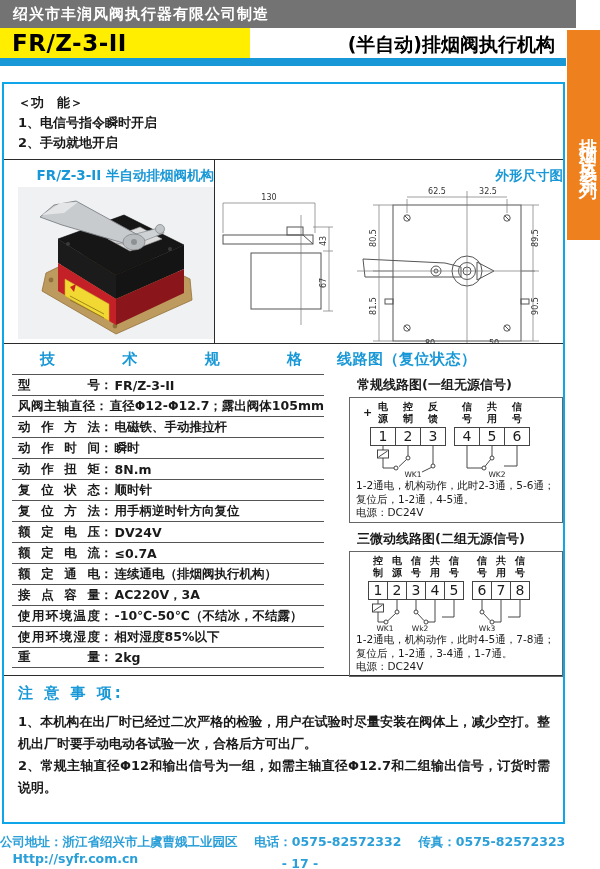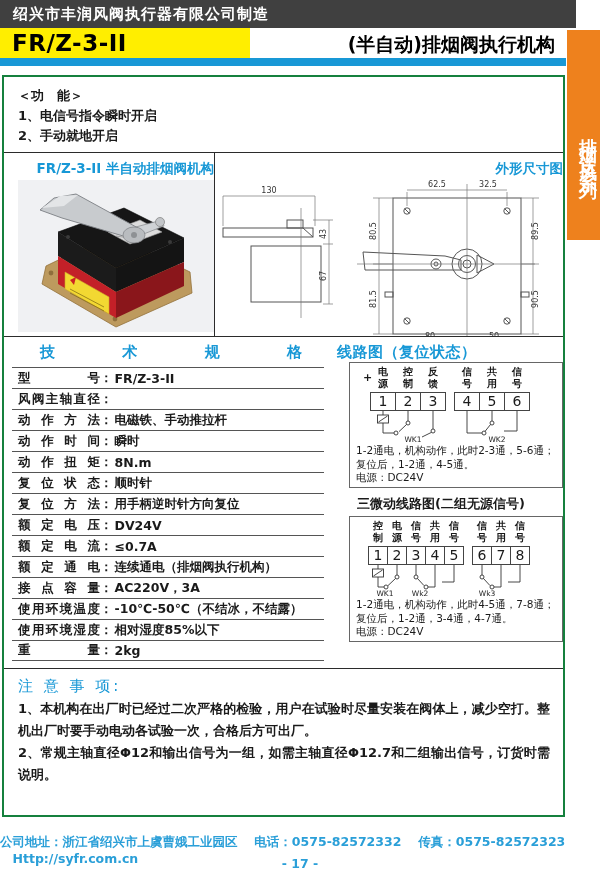--- a/index.html
+++ b/index.html
@@ -1,33 +1,33 @@
 <!DOCTYPE html>
 <html><head>
 <meta charset="utf-8">
 <style>
   * { margin:0; padding:0; box-sizing:border-box; }
   html,body { background:#fff; }
   body { font-family:"DejaVu Sans", sans-serif; width:600px; height:869px; position:relative; color:#1a1a1a; }
   .page { position:absolute; inset:0; width:600px; height:869px; background:#fff; overflow:hidden; }
 
   
-  .topbar { position:absolute; left:0; top:0; width:576px; height:28px; background:#404040; color:#fff;
+  .topbar { position:absolute; left:0; top:0; width:576px; height:28px; background:#737373; color:#fff;
             font-size:15px; font-weight:bold; line-height:28px; padding-left:13px; letter-spacing:1px; }
   .modelrow { position:absolute; left:0; top:28px; width:566px; height:30px; }
   .modelbox { position:absolute; left:0; top:0; width:250px; height:30px; background:#ffee00; color:#000;
               font-size:23px; font-weight:bold; line-height:30px; padding-left:12px; letter-spacing:0.5px; }
   .prodtitle { position:absolute; right:11px; top:0; height:14px; line-height:32px; font-size:19px; font-weight:bold; color:#000; }
   .stripe { position:absolute; left:0; top:58px; width:566px; height:8px; background:#1898d6; }
   .sidebar { position:absolute; left:567px; top:30px; width:33px; height:210px; background:#ee811d; color:#fff;
              display:flex; justify-content:center; padding-top:30px;
              writing-mode:vertical-rl; text-orientation:upright; font-size:18px; font-weight:bold; letter-spacing:9px; }
 
   
-  .frame { position:absolute; left:2px; top:75px; width:563px; height:742px; border:2px solid #15803d; }
+  .frame { position:absolute; left:2px; top:82px; width:563px; height:742px; border:2px solid #0ea5e9; }
   .sec-func { height:76px; border-bottom:1px solid #2b2b2b; padding:9px 0 0 14px; font-size:13px; font-weight:600; line-height:1.55; }
   .sec-panels { height:184px; border-bottom:1px solid #2b2b2b; display:flex;text-align:right; }
   .panel-left { width:211px; border-right:1px solid #2b2b2b; }
   .panel-right { flex:1; }
   .panel-title { color:#1898d6; font-size:13.5px; font-weight:bold; padding:7px 0 0 10px; }
   .sec-specwire { height:332px; border-bottom:1px solid #2b2b2b; display:flex; }
   .sec-notes { padding:8px 14px 0 14px; }
 
   
   .spec { width:333px; padding:6px 0 0 8px; }
@@ -56,21 +56,21 @@
   .termrow.d2 { margin-left:12px; }
   .tcell { width:26px; flex:0 0 26px; height:19px; border:1px solid #444; background:#fff; text-align:center;
            font-size:14px; line-height:17px; font-weight:500; }
   .tcell + .tcell { margin-left:-1px; }
   .d2 .tcell { width:20px; flex:0 0 20px; }
   .tgap { width:8px; flex:0 0 8px; }
   .swsvg { display:block; }
   .wd-note { font-size:10.5px; line-height:1.3; font-weight:500; }
 
   
-  .notes-title { color:#1898d6; font-size:15px; font-weight:normal; letter-spacing:3px; margin-bottom:2px; }
+  .notes-title { color:#1898d6; font-size:15px; font-weight:bold; letter-spacing:3px; margin-bottom:8px; }
   .note-p { font-size:13px; font-weight:600; line-height:1.7; text-align:justify; width:532px; }
 
   
   .footer { position:absolute; left:0; top:834px; width:600px; text-align:left; color:#2a9fd8; font-size:12.5px; font-weight:bold; }
   .pagenum { position:absolute; left:0; top:856px; width:600px; text-align:center; color:#2a9fd8; font-size:12.5px; font-weight:bold; }
 
   svg text { font-family:"DejaVu Sans", sans-serif; }
   .dimtxt { font-size:8px; fill:#333; }
   .wktxt { font-size:7.5px; fill:#222; }
 </style>
@@ -208,20 +208,21 @@
       <div class="spec">
         <div class="spec-title">技术规格</div>
         <div class="spec-row">
             <span class="spec-label">型号</span>
             <span>：</span>
             <span class="spec-val">FR/Z-3-II</span>
           </div>
         <div class="spec-row">
             <span class="spec-label">风阀主轴直径</span>
             <span>：</span>
+            <span class="spec-val">直径Φ12-Φ12.7；露出阀体105mm</span>
           </div>
         <div class="spec-row">
             <span class="spec-label">动作方法</span>
             <span>：</span>
             <span class="spec-val">电磁铁、手动推拉杆</span>
           </div>
         <div class="spec-row">
             <span class="spec-label">动作时间</span>
             <span>：</span>
             <span class="spec-val">瞬时</span>
@@ -274,20 +275,21 @@
         <div class="spec-row">
             <span class="spec-label">重量</span>
             <span>：</span>
             <span class="spec-val">2kg</span>
           </div>
       </div>
 
       <div class="wiring">
         <div class="wiring-title">线路图（复位状态）</div>
 
+        <div class="wd-title">常规线路图(一组无源信号)</div>
         <div class="wd-box">
           <div class="lblrow">
             <span class="signp">+</span>
             <span class="signm">-</span>
             <div class="lslot">
                 <div class="vlbl">电源</div>
               </div>
             <div class="lslot">
                 <div class="vlbl">控制</div>
               </div>
@@ -403,21 +405,21 @@
                 <line x1="127.4" y1="13.4" x2="134" y2="20.6"></line>
                 <circle cx="136" cy="22" r="2"></circle>
               <path d="M145,0 V22 H138"></path>
               <path d="M164,0 V17 H152"></path>
             </g>
             <text class="wktxt" x="29" y="31" text-anchor="middle">WK1</text>
             <text class="wktxt" x="64" y="31" text-anchor="middle">Wk2</text>
             <text class="wktxt" x="131" y="31" text-anchor="middle">Wk3</text>
           </svg>
           <div class="wd-note">1-2通电，机构动作，此时4-5通，7-8通；</div>
-          <div class="wd-note">复位后，1-2通，3-4通，4-7通。</div>
+          <div class="wd-note">复位后，1-2通，3-4通，1-7通。</div>
           <div class="wd-note">电源：DC24V</div>
         </div>
       </div>
     </div>
 
     <div class="sec-notes">
       <div class="notes-title">注 意 事 项:</div>
       <div class="note-p">1、本机构在出厂时已经过二次严格的检验，用户在试验时尽量安装在阀体上，减少空打。整机出厂时要手动电动各试验一次，合格后方可出厂。</div>
       <div class="note-p">2、常规主轴直径Φ12和输出信号为一组，如需主轴直径Φ12.7和二组输出信号，订货时需说明。</div>
     </div>

